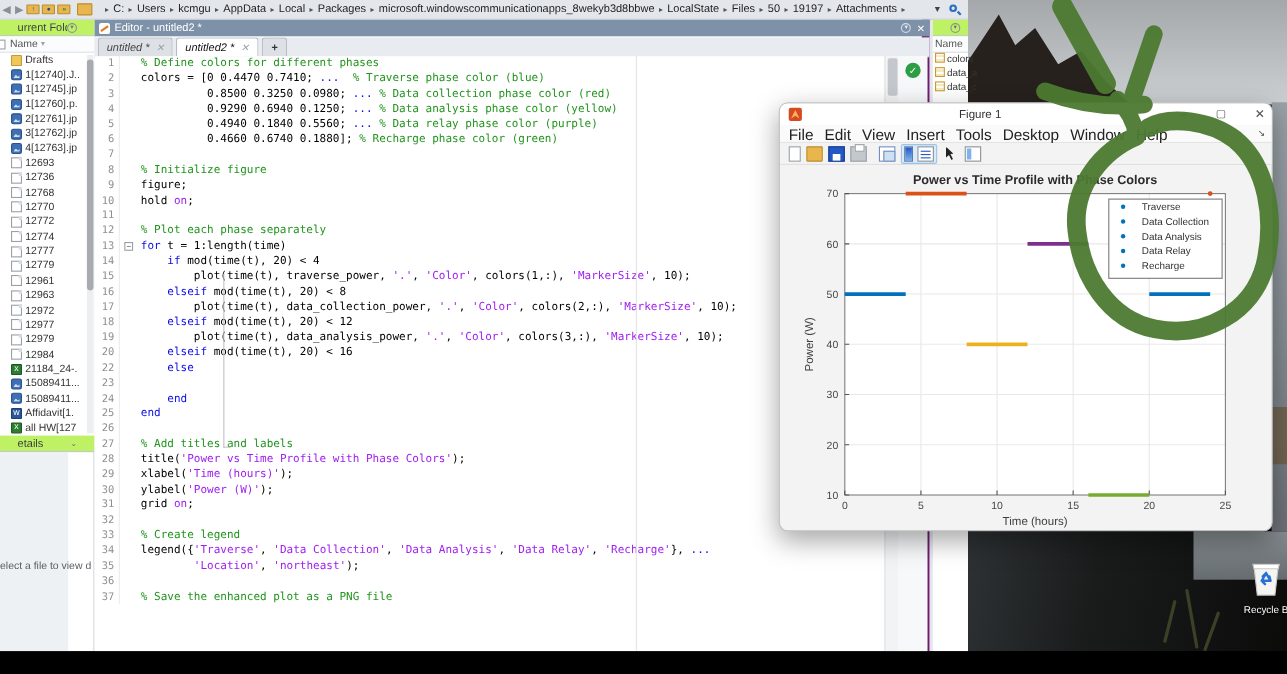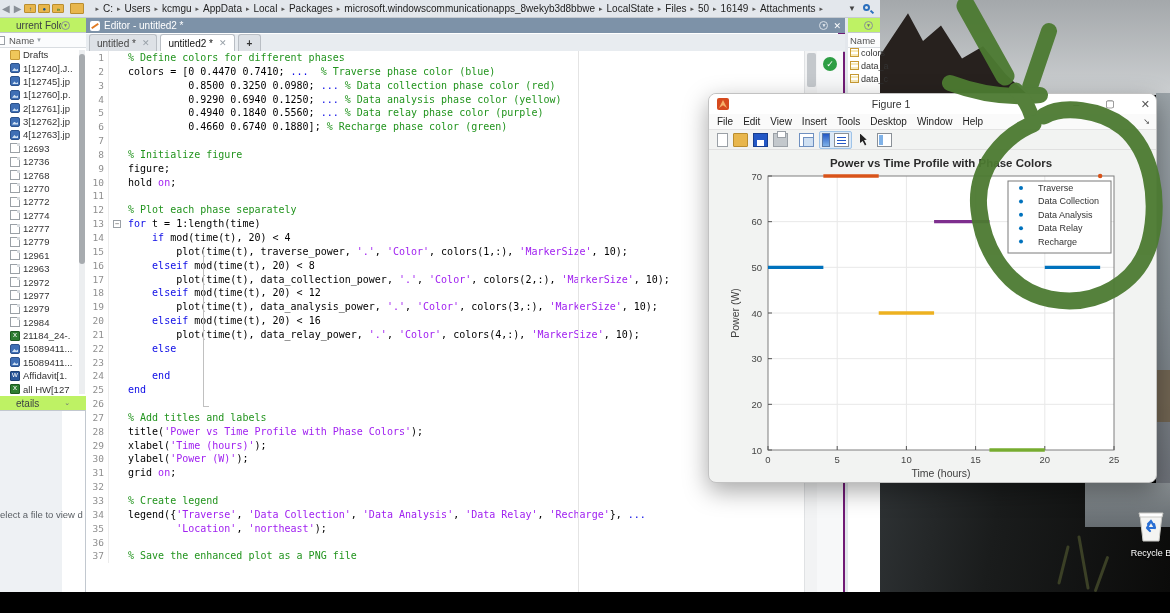--- a/index.html
+++ b/index.html
@@ -71,21 +71,21 @@
   #details-hint { position:absolute; left:0; top:98px; font-size:9.5px; color:#5a5f64; white-space:nowrap; }
 
   
   #editor { left:86px; top:18px; width:759px; height:574px; background:#fff; border-right:7px solid #701a75; }
   #editor-titlebar { left:0; top:0; width:759px; height:15px; background:#7d92a8; color:#fff; font-size:10px;
     display:flex; align-items:center; padding:0 4px; }
   #editor-titlebar .ed-ico { width:10px; height:10px; background:#fff; border-radius:2px; margin-right:4px; position:relative; }
   #editor-titlebar .ed-ico::after { content:""; position:absolute; left:1px; top:4px; width:8px; height:2px; background:#e07b24; transform:rotate(-35deg); }
   #editor-titlebar .title { flex:1; }
   #editor-titlebar .circle-btn { border-color:#d7dee6; color:#e8edf2; }
-  #tabbar { left:0; top:16px; width:759px; height:18px; background:#e8ecf0; border-bottom:1px solid #c2c8cf; display:flex; align-items:center; }
+  #tabbar { left:0; top:16px; width:759px; height:18px; background:#e8ecf0; border-bottom:1px solid #c2c8cf; display:flex; align-items:center;font-style:italic; }
   .tab { height:17px; display:flex; align-items:center; padding:0 7px; font-size:10px; color:#444;
     border:1px solid #b9bec4; border-bottom:none; border-radius:3px 3px 0 0; margin-left:3px; background:#dde1e6; }
   .tab.active { background:#fff; color:#111; }
   .tab .tab-x { margin-left:6px; color:#98a0a8; font-size:9px; }
   .tab.plus { padding:0 8px; font-weight:bold; color:#333; }
   #code-area { left:0; top:33px; width:757px; height:541px; background:#fff; overflow:hidden; }
   .code-line { display:flex; height:13.85px; line-height:13.85px; font-family:"DejaVu Sans Mono", monospace; font-size:10px; }
   .ln { width:22px; padding-right:4px; text-align:right; color:#8f8f8f; font-size:9.5px; flex:none; }
   .foldcol { width:20px; flex:none; border-left:1px solid #ececec; position:relative; }
   .fold-box { position:absolute; left:4px; top:3px; width:8px; height:8px; border:1px solid #9aa0a6; background:#fff;
@@ -114,21 +114,21 @@
     border-radius:8px; box-shadow:0 8px 24px rgba(0,0,0,.35); overflow:hidden; }
   #fig-titlebar { left:0; top:0; width:449px; height:20px; background:#fff; display:flex; align-items:center; padding:0 8px;text-align:center; }
   #fig-icon { width:12px; height:12px; background:#d64a1e; border-radius:2px; position:relative; margin-right:6px; }
   #fig-icon::after { content:""; position:absolute; left:2px; top:2px; width:8px; height:8px;
     background:#f6b06a; clip-path:polygon(0 100%,50% 0,100% 100%,50% 65%); }
   #fig-title { font-size:10.5px; color:#333; flex:1; }
   .winbtn { color:#555; font-size:11px; margin-left:26px; line-height:20px; }
   #btn-max { font-size:10px; }
   #fig-menubar { left:0; top:20px; width:449px; height:16px; background:#fafafa; border-bottom:1px solid #e4e4e4;
     display:flex; align-items:center; padding:0 8px; }
-  .menu-item { font-size:10px; color:#222; margin-right:10px; }
+  .menu-item { font-size:14px; color:#222; margin-right:10px; }
   #dock-arrow { margin-left:auto; font-size:8px; color:#444; }
   #fig-toolbar { left:0; top:36px; width:449px; height:20px; background:#f2f3f2; border-bottom:1px solid #e0e0e0;
     display:flex; align-items:center; padding:0 6px; }
   .tbico { width:15px; height:14px; margin-right:5px; position:relative; }
   .tb-new { background:#fff; border:1px solid #9aa0a6; width:11px; margin-left:2px; }
   .tb-open { background:#e8b64c; border:1px solid #b98d2f; border-radius:1px; }
   .tb-save { background:#2458c6; border:1px solid #173d8e; }
   .tb-save::after { content:""; position:absolute; left:3px; top:6px; width:7px; height:6px; background:#fff; }
   .tb-print { background:#c3c8cc; border:1px solid #9aa0a6; }
   .tb-print::after { content:""; position:absolute; left:3px; top:-3px; width:7px; height:5px; background:#fff; border:1px solid #9aa0a6; }
@@ -200,21 +200,21 @@
           <span class="crumb">Packages</span>
           <span class="crumb-sep">▸</span>
           <span class="crumb">microsoft.windowscommunicationapps_8wekyb3d8bbwe</span>
           <span class="crumb-sep">▸</span>
           <span class="crumb">LocalState</span>
           <span class="crumb-sep">▸</span>
           <span class="crumb">Files</span>
           <span class="crumb-sep">▸</span>
           <span class="crumb">50</span>
           <span class="crumb-sep">▸</span>
-          <span class="crumb">16149</span>
+          <span class="crumb">19197</span>
           <span class="crumb-sep">▸</span>
           <span class="crumb">Attachments</span>
           <span class="crumb-sep">▸</span>
         </span>
       <span id="crumb-caret">▼</span>
       <span id="search-btn">
           <span class="lens"></span>
           <span class="handle"></span>
         </span>
     </div>
@@ -460,25 +460,20 @@
           </div>
           <div class="code-line">
             <span class="ln">19</span>
             <span class="foldcol"></span>
             <span class="code-text"><span class="tok-t">        plot(time(t), data_analysis_power, </span><span class="tok-s">'.'</span><span class="tok-t">, </span><span class="tok-s">'Color'</span><span class="tok-t">, colors(3,:), </span><span class="tok-s">'MarkerSize'</span><span class="tok-t">, 10);</span></span>
           </div>
           <div class="code-line">
             <span class="ln">20</span>
             <span class="foldcol"></span>
             <span class="code-text"><span class="tok-t">    </span><span class="tok-k">elseif</span><span class="tok-t"> mod(time(t), 20) &lt; 16</span></span>
-          </div>
-          <div class="code-line">
-            <span class="ln">21</span>
-            <span class="foldcol"></span>
-            <span class="code-text"><span class="tok-t">        plot(time(t), data_relay_power, </span><span class="tok-s">'.'</span><span class="tok-t">, </span><span class="tok-s">'Color'</span><span class="tok-t">, colors(4,:), </span><span class="tok-s">'MarkerSize'</span><span class="tok-t">, 10);</span></span>
           </div>
           <div class="code-line">
             <span class="ln">22</span>
             <span class="foldcol"></span>
             <span class="code-text"><span class="tok-t">    </span><span class="tok-k">else</span></span>
           </div>
           <div class="code-line">
             <span class="ln">23</span>
             <span class="foldcol"></span>
           </div>

